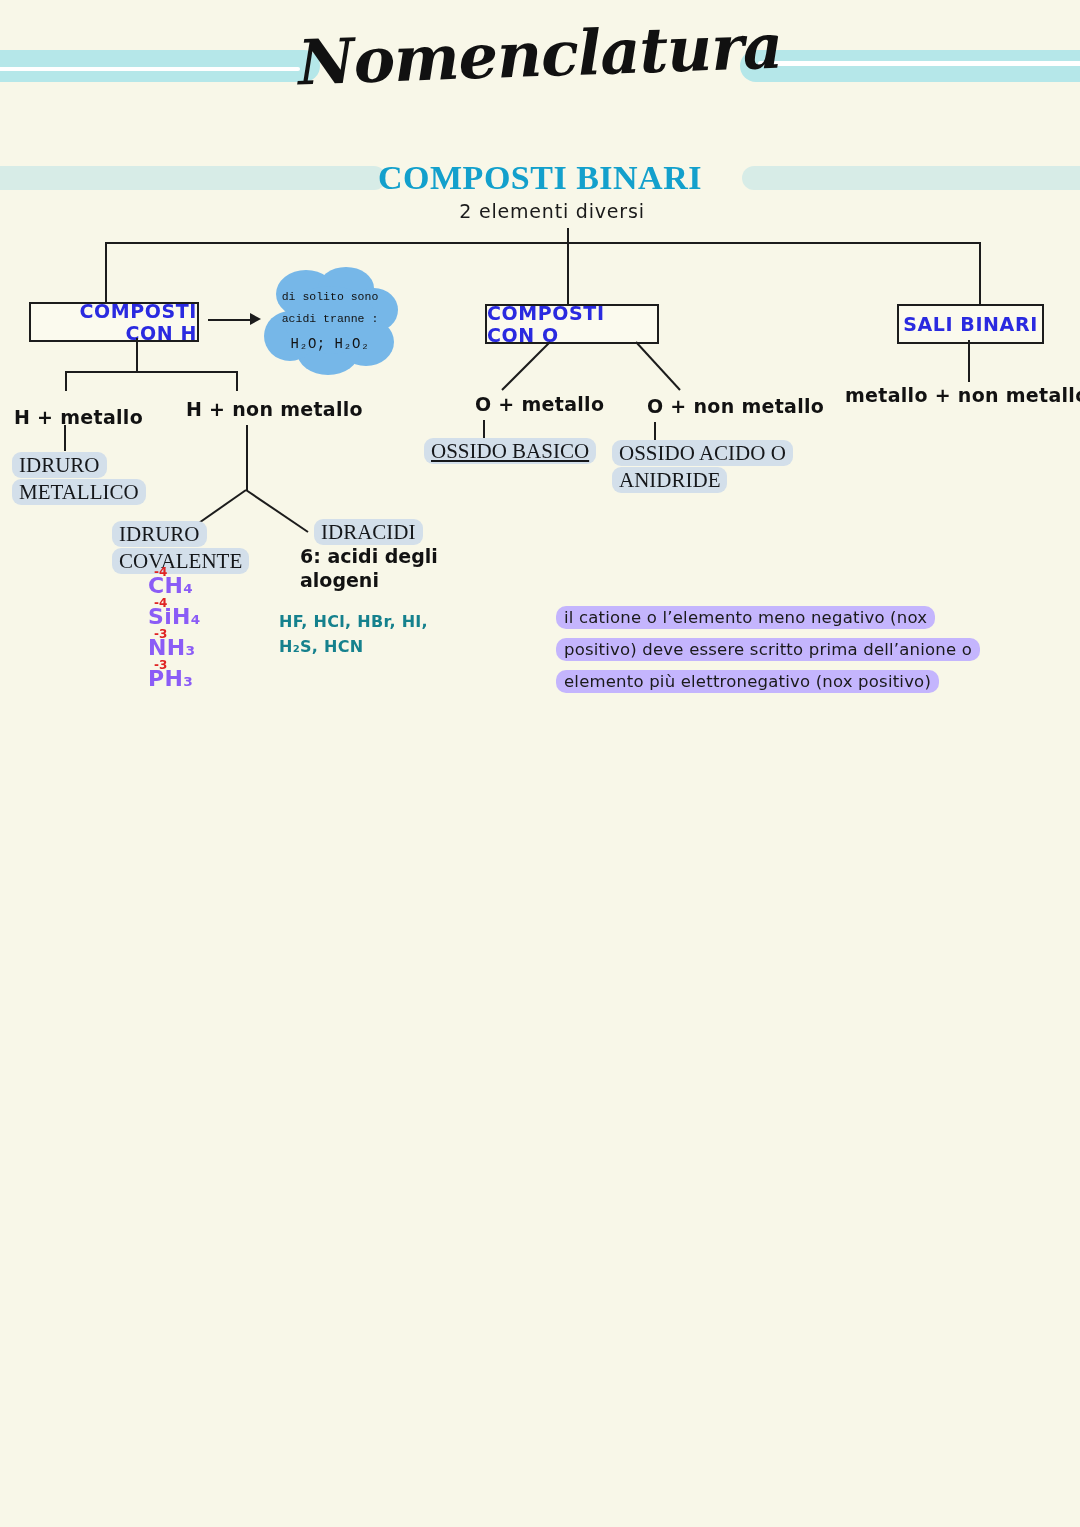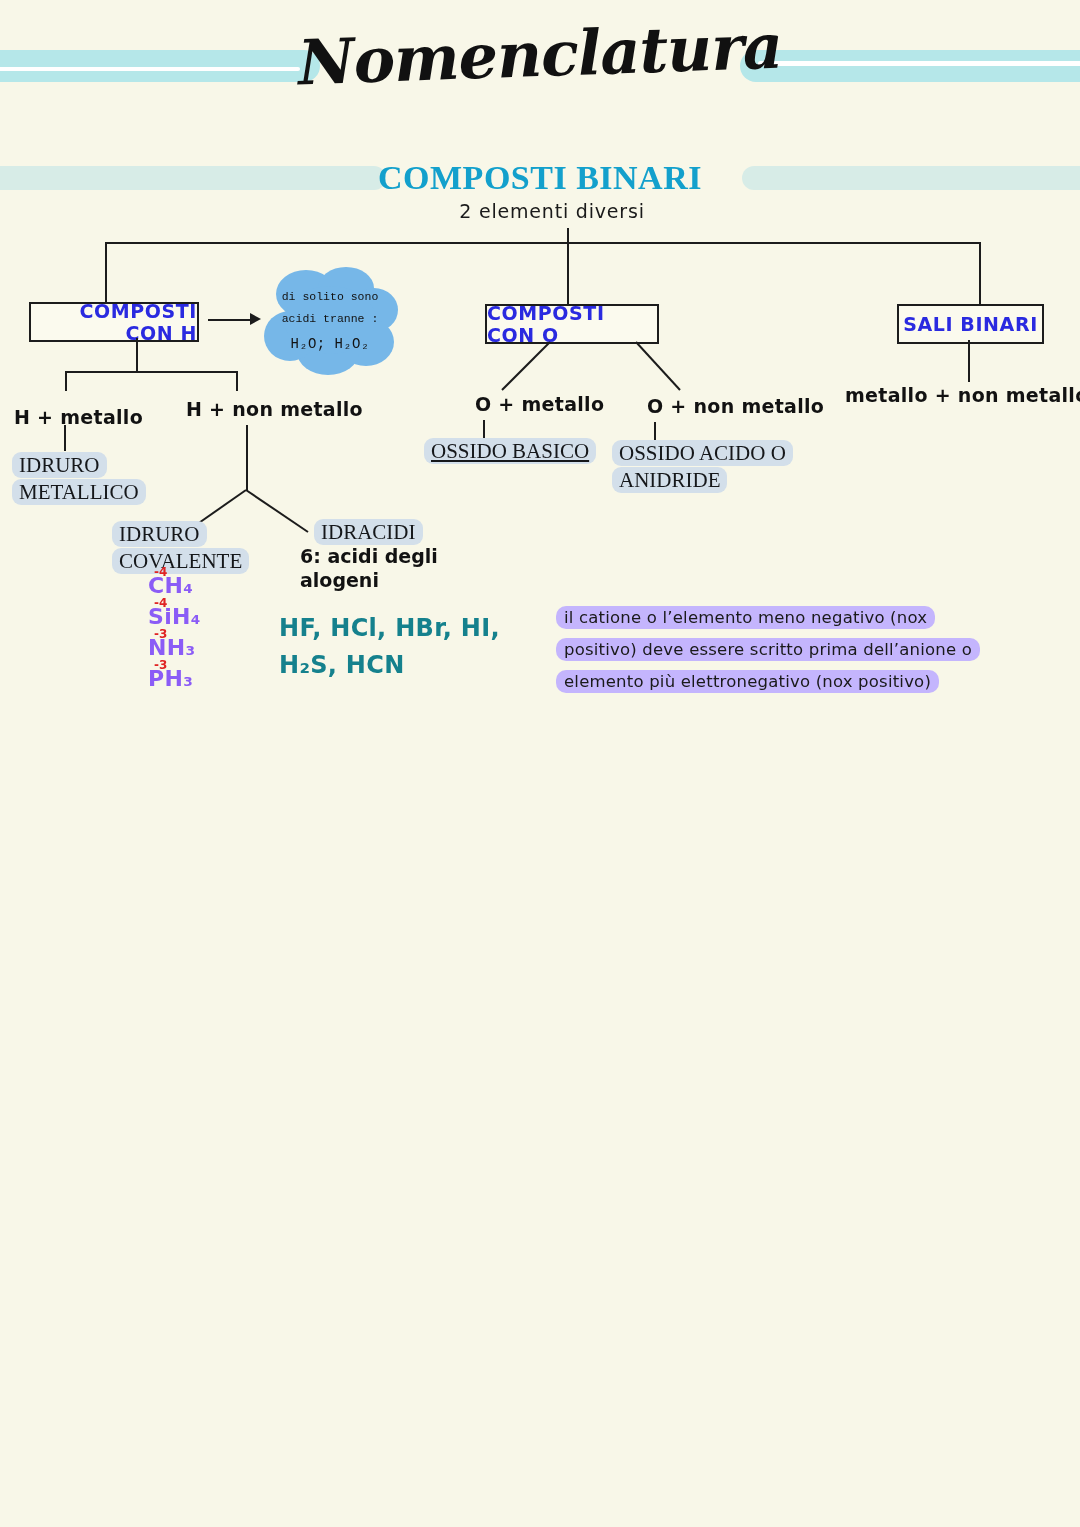--- a/index.html
+++ b/index.html
@@ -232,21 +232,21 @@
     color: #121212;
     line-height: 1.25;
   }
   .idracidi-formulas {
     position: absolute;
     left: 279px;
     top: 610px;
     width: 230px;
     font-family: "DejaVu Sans", sans-serif;
     font-weight: bold;
-    font-size: 24px;
+    font-size: 16px;
     color: #15818d;
     line-height: 1.55;
     letter-spacing: 0.3px;
   }
 
   
   .note {
     position: absolute;
     left: 556px;
     top: 602px;

